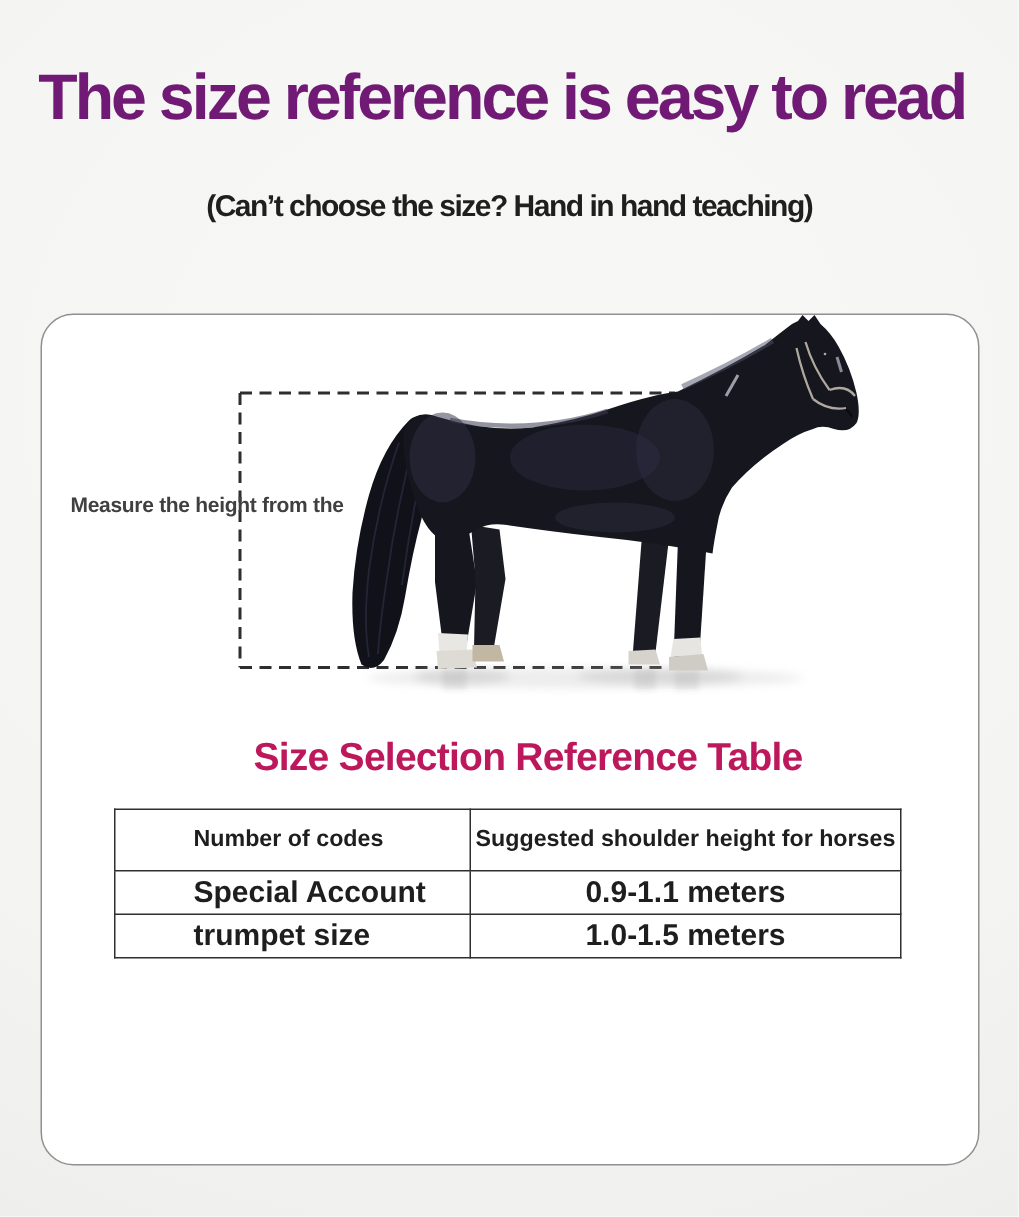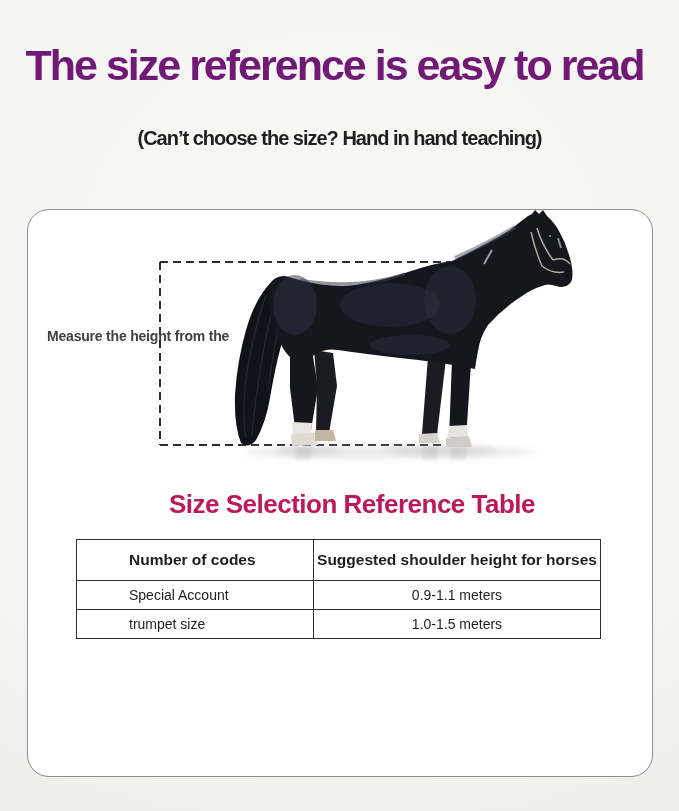--- a/index.html
+++ b/index.html
@@ -62,21 +62,21 @@
   }
   table.size-table th, table.size-table td {
     border:1.5px solid #2f2f2f;
     vertical-align:middle;
     color:#1e1e1e;
   }
   table.size-table thead th {
     height:41px; font-size:15.5px; font-weight:700;
   }
   table.size-table tbody td {
-    height:29px; font-size:14px; font-weight:400;
+    height:29px; font-size:20px; font-weight:700;
   }
   .col-code { width:237px; }
   .col-height { width:287px; }
   th.code-head, td.code-cell { text-align:left; padding-left:52px; }
   th.height-head, td.height-cell { text-align:center; }
 </style>
 </head>
 <body>
 
 <div class="page-title">The size reference is easy to read</div>

